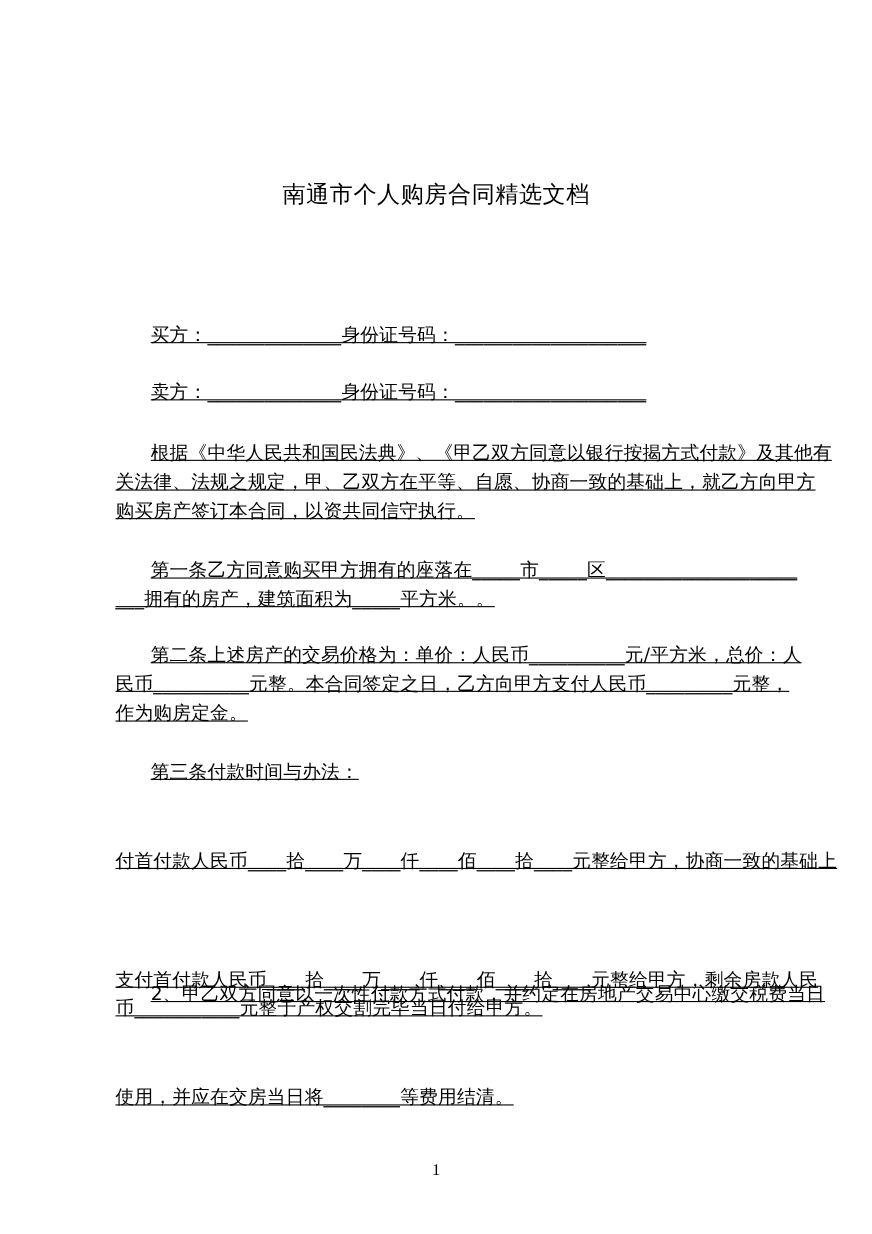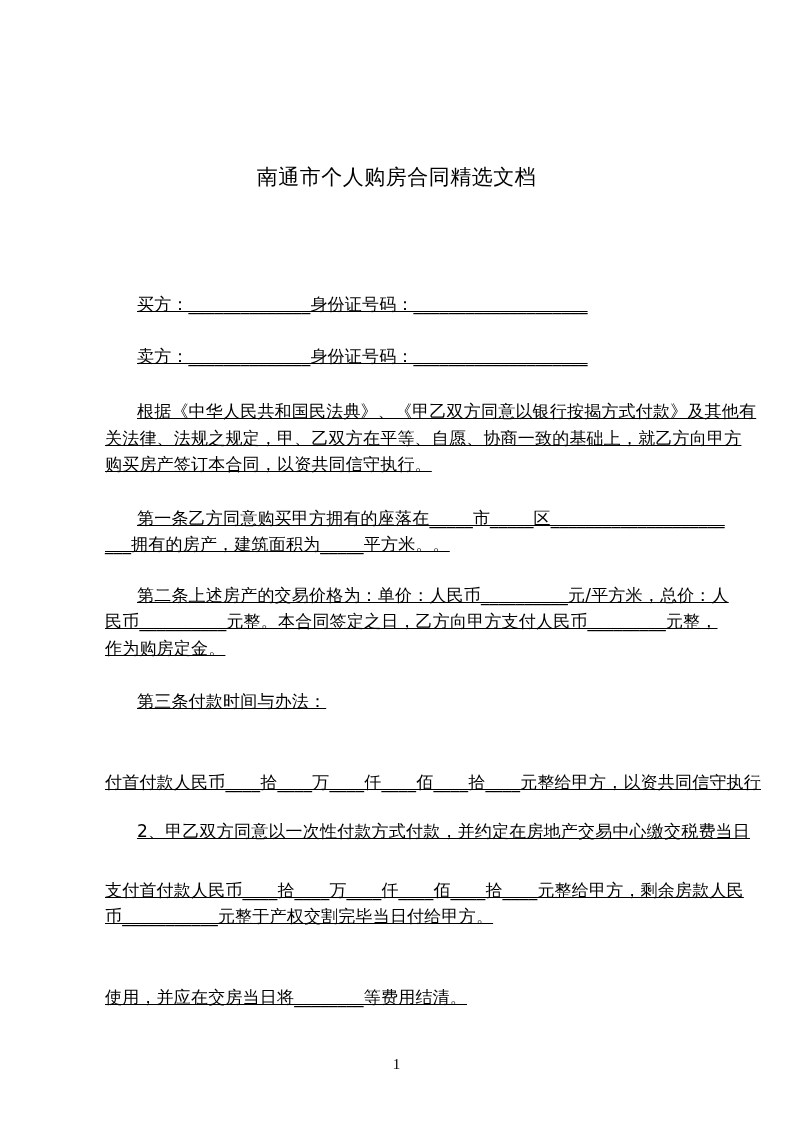--- a/index.html
+++ b/index.html
@@ -29,22 +29,22 @@
 
   <div class="line" style="top:533px">___拥有的房产，建筑面积为_____平方米。。</div>
   <div class="line ind" style="top:507px">第一条乙方同意购买甲方拥有的座落在_____市_____区____________________</div>
 
   <div class="line ind" style="top:584px">第二条上述房产的交易价格为：单价：人民币__________元/平方米，总价：人</div>
   <div class="line" style="top:610px"> 民币__________元整。本合同签定之日，乙方向甲方支付人民币_________元整，</div>
   <div class="line" style="top:637px">作为购房定金。</div>
 
   <div class="line ind" style="top:690px">第三条付款时间与办法：</div>
 
-  <div class="line" style="top:771px"> 付首付款人民币____拾____万____仟____佰____拾____元整给甲方，以资共同信守执行</div>
+  <div class="line" style="top:771px"> 付首付款人民币____拾____万____仟____佰____拾____元整给甲方，协商一致的基础上</div>
 
-  <div class="line ind" style="top:820px">2、甲乙双方同意以一次性付款方式付款，并约定在房地产交易中心缴交税费当日</div>
+  <div class="line ind" style="top:892px">2、甲乙双方同意以一次性付款方式付款，并约定在房地产交易中心缴交税费当日</div>
   <div class="line" style="top:879px"> 支付首付款人民币____拾____万____仟____佰____拾____元整给甲方，剩余房款人民</div>
   <div class="line" style="top:905px">币___________元整于产权交割完毕当日付给甲方。</div>
 
   <div class="line" style="top:986px">使用，并应在交房当日将________等费用结清。</div>
 
   <div class="pagenum">1</div>
 </div>
 
 </body></html>

